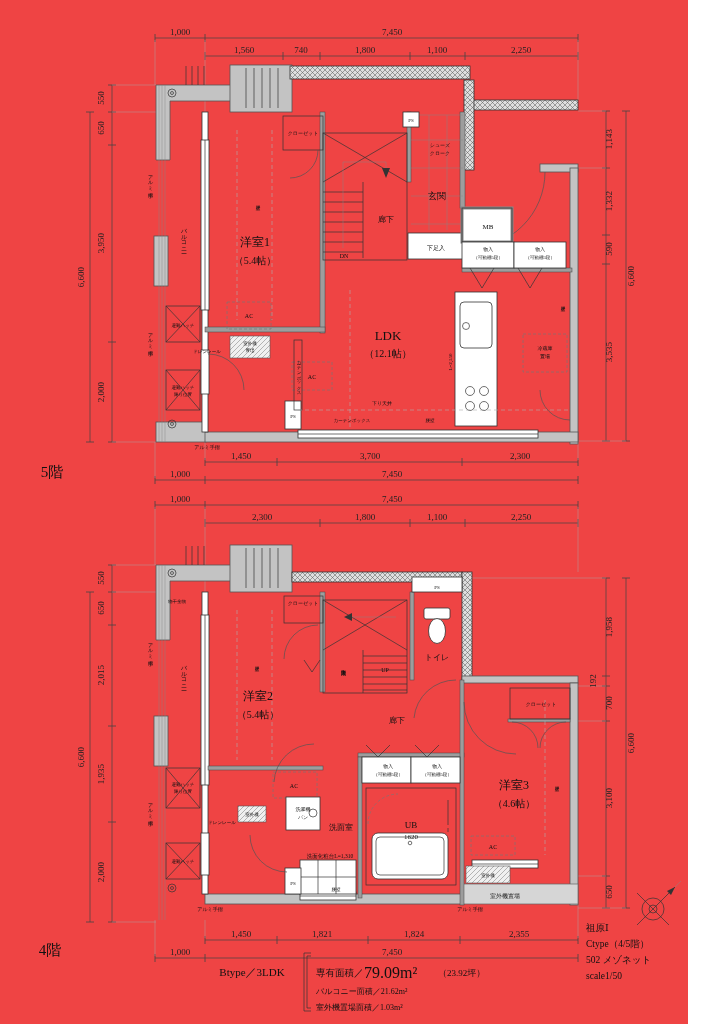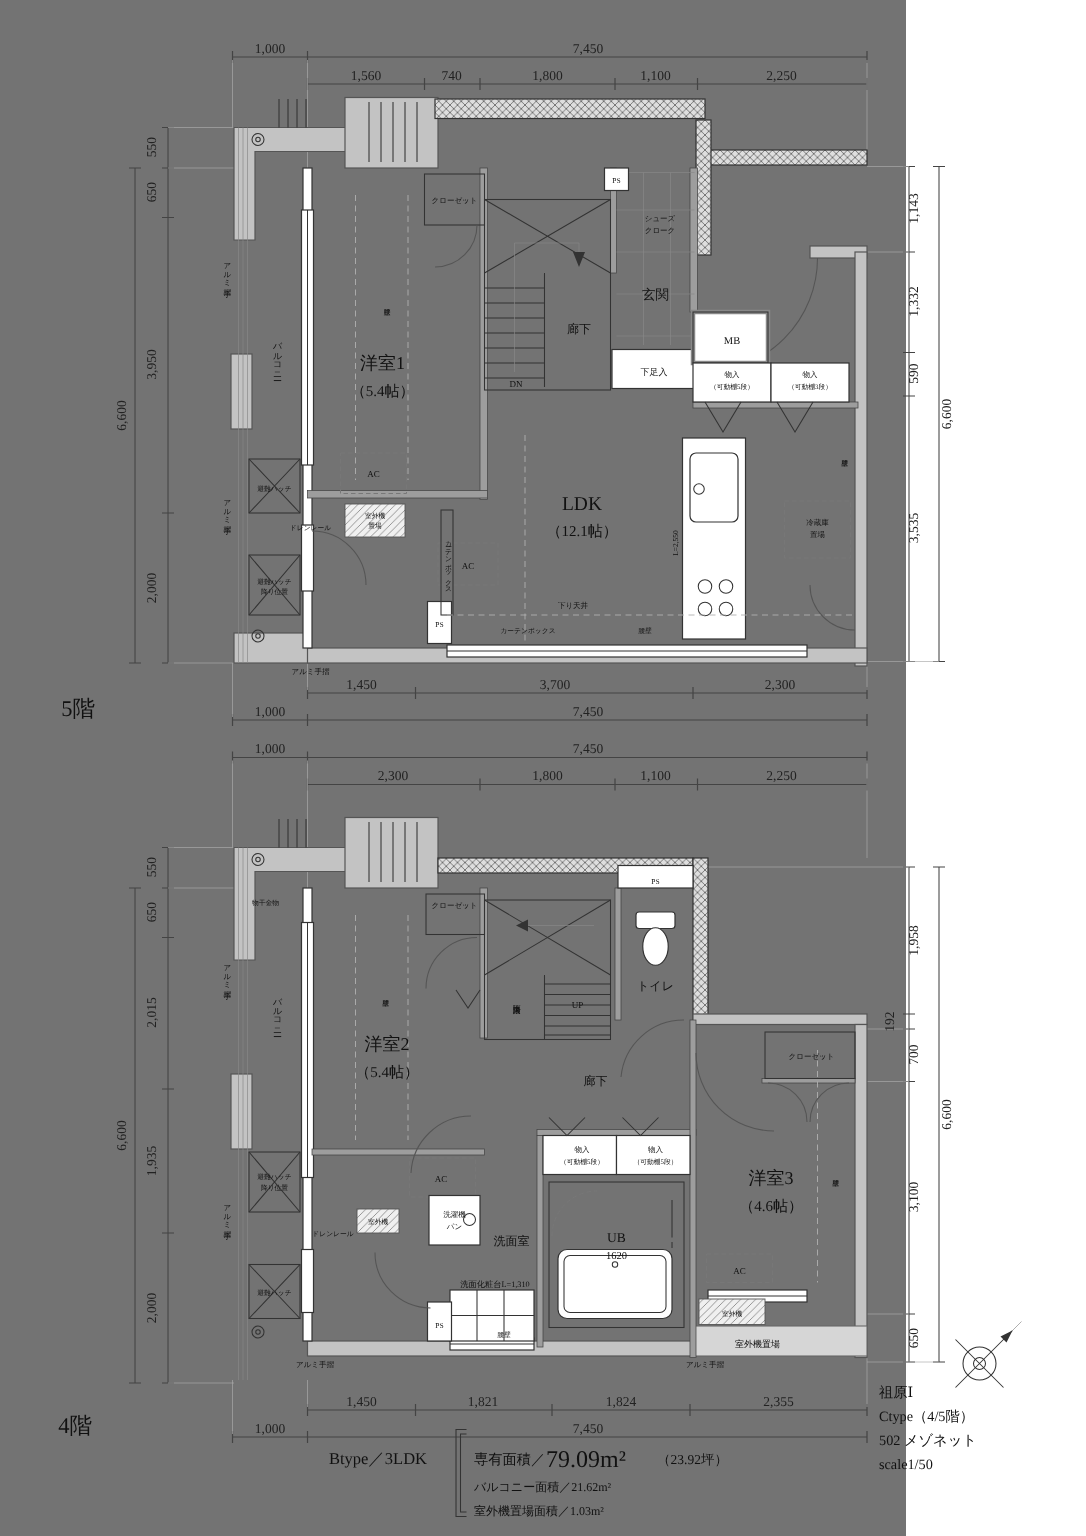--- a/index.html
+++ b/index.html
@@ -1,16 +1,16 @@
 <!DOCTYPE html>
 <html><head>
 <meta charset="utf-8">
 <style>
   html,body{margin:0;padding:0;background:#fff;}
-  #stage{width:604px;height:1024px;position:relative;background:#737373;}
+  #stage{width:688px;height:1024px;position:relative;background:#ef4444;}
   svg{display:block;}
   .dimline{stroke:#444;stroke-width:0.7;fill:none;}
   .tick{stroke:#444;stroke-width:0.8;fill:none;}
   .ext{stroke:#aaa;stroke-width:0.45;fill:none;}
   .wall{fill:#c3c3c3;stroke:#555;stroke-width:0.8;}
   .wall2{fill:#d6d6d6;stroke:#666;stroke-width:0.7;}
   .iw{fill:#9d9d9d;stroke:#444;stroke-width:0.5;}
   .thin{stroke:#333;stroke-width:0.7;fill:none;}
   .thin2{stroke:#888;stroke-width:0.45;fill:none;}
   .fix{fill:#fff;stroke:#333;stroke-width:0.8;}

